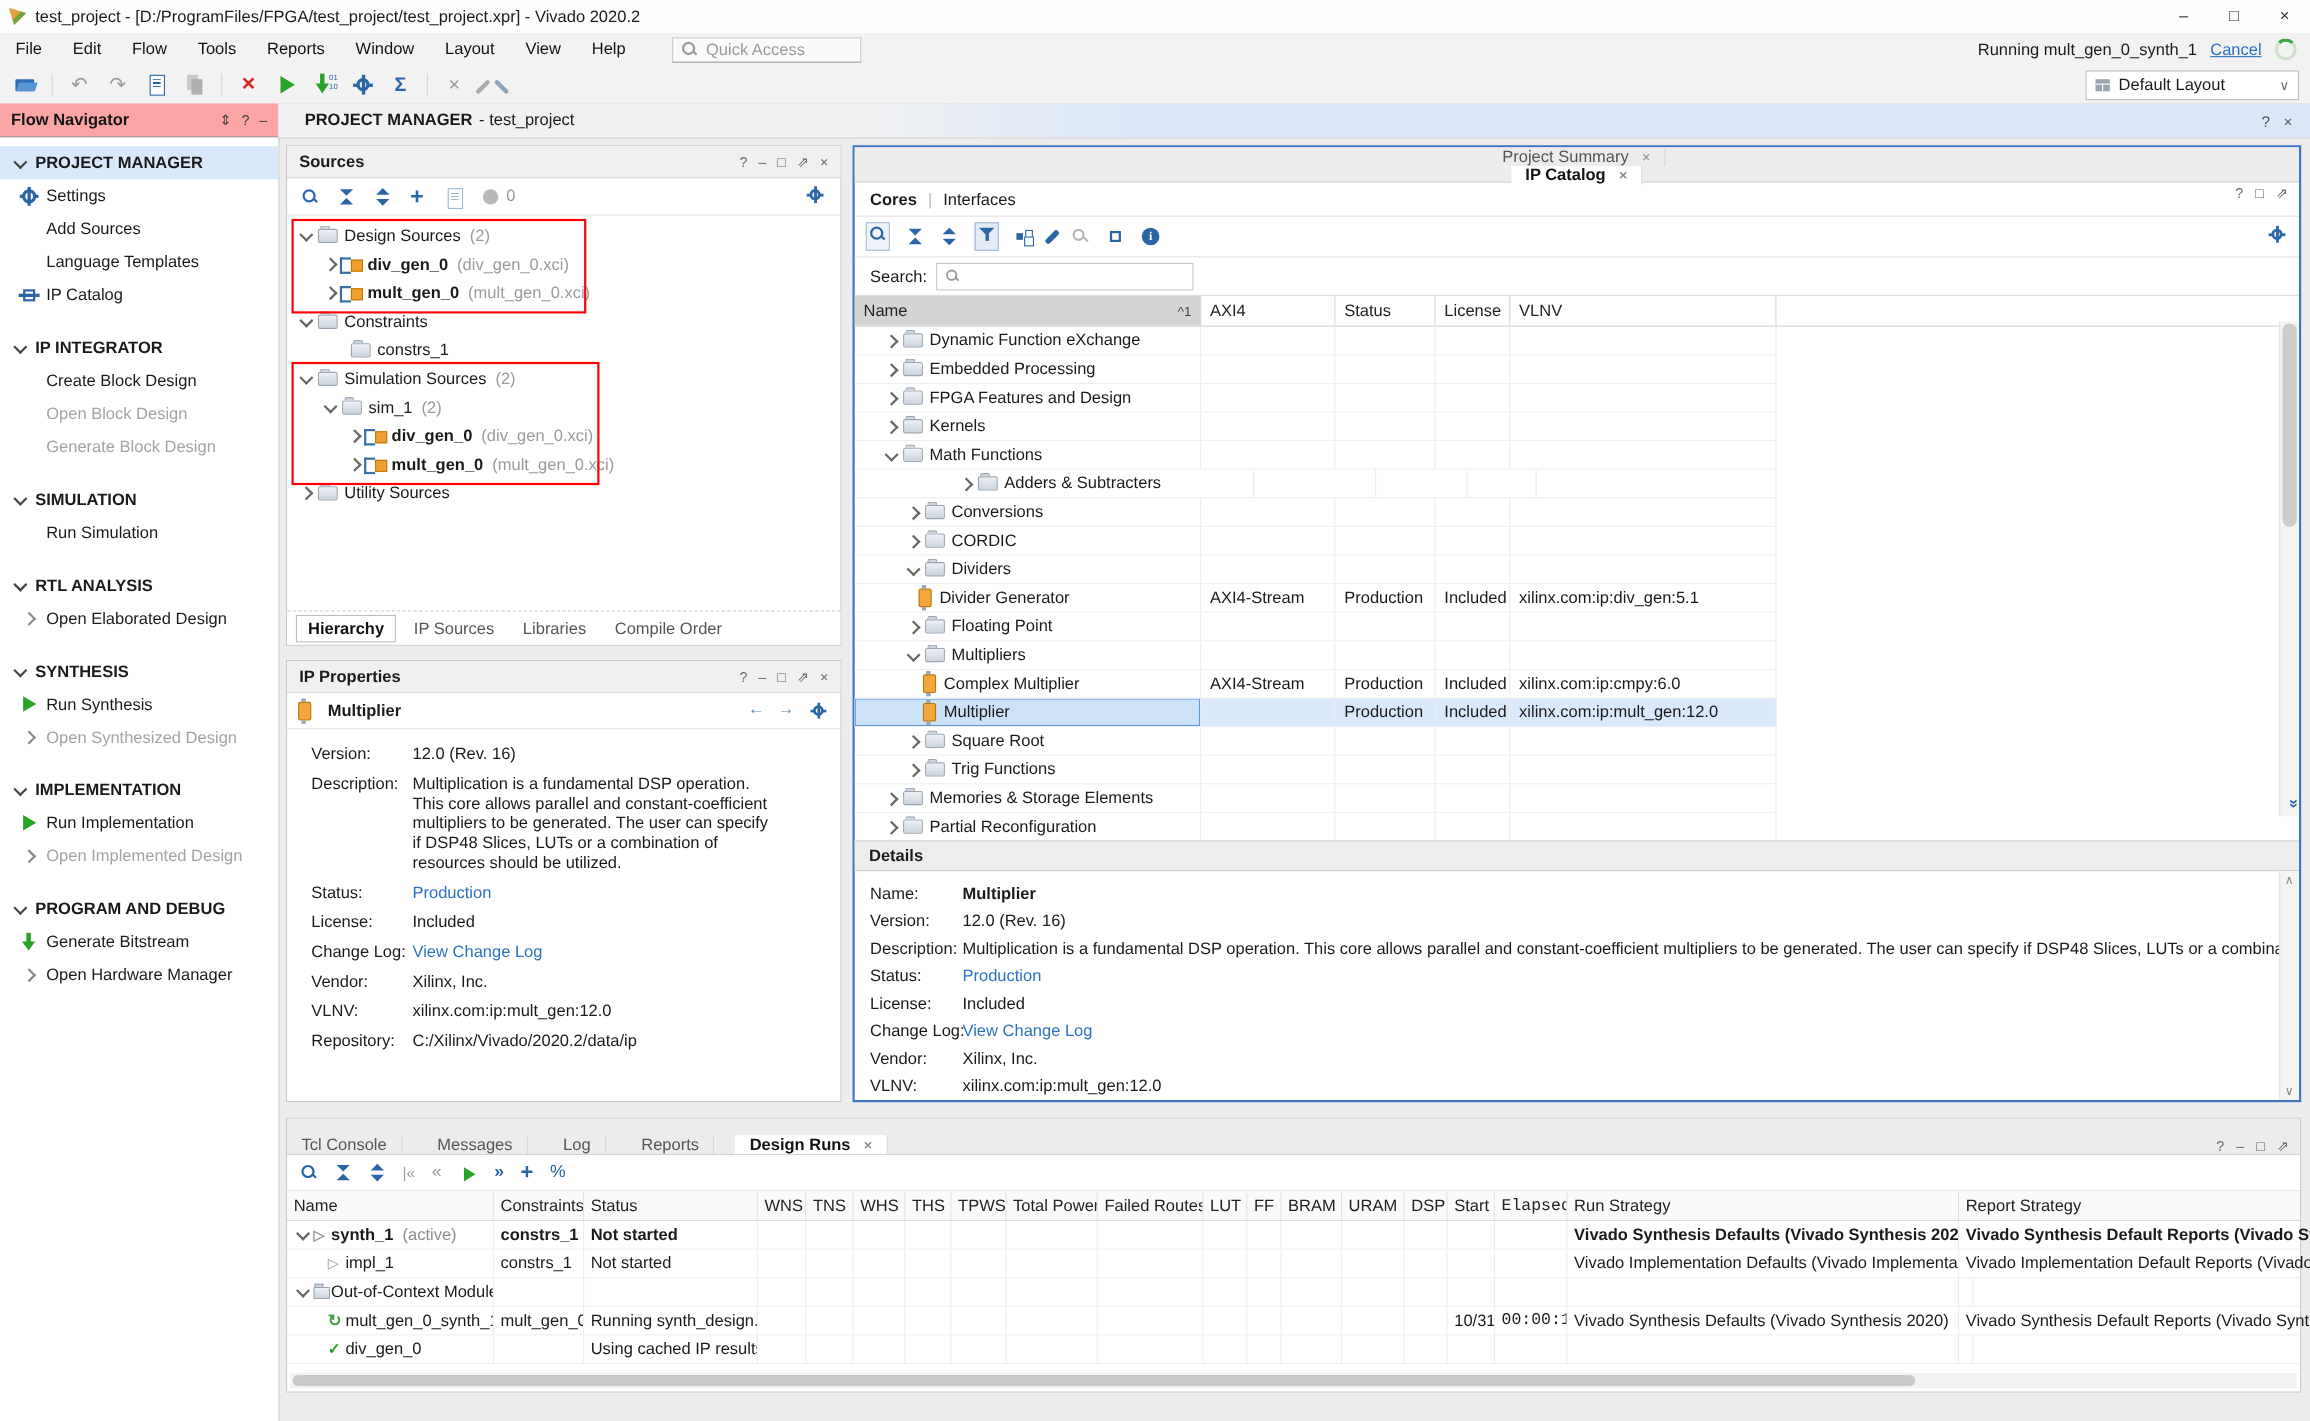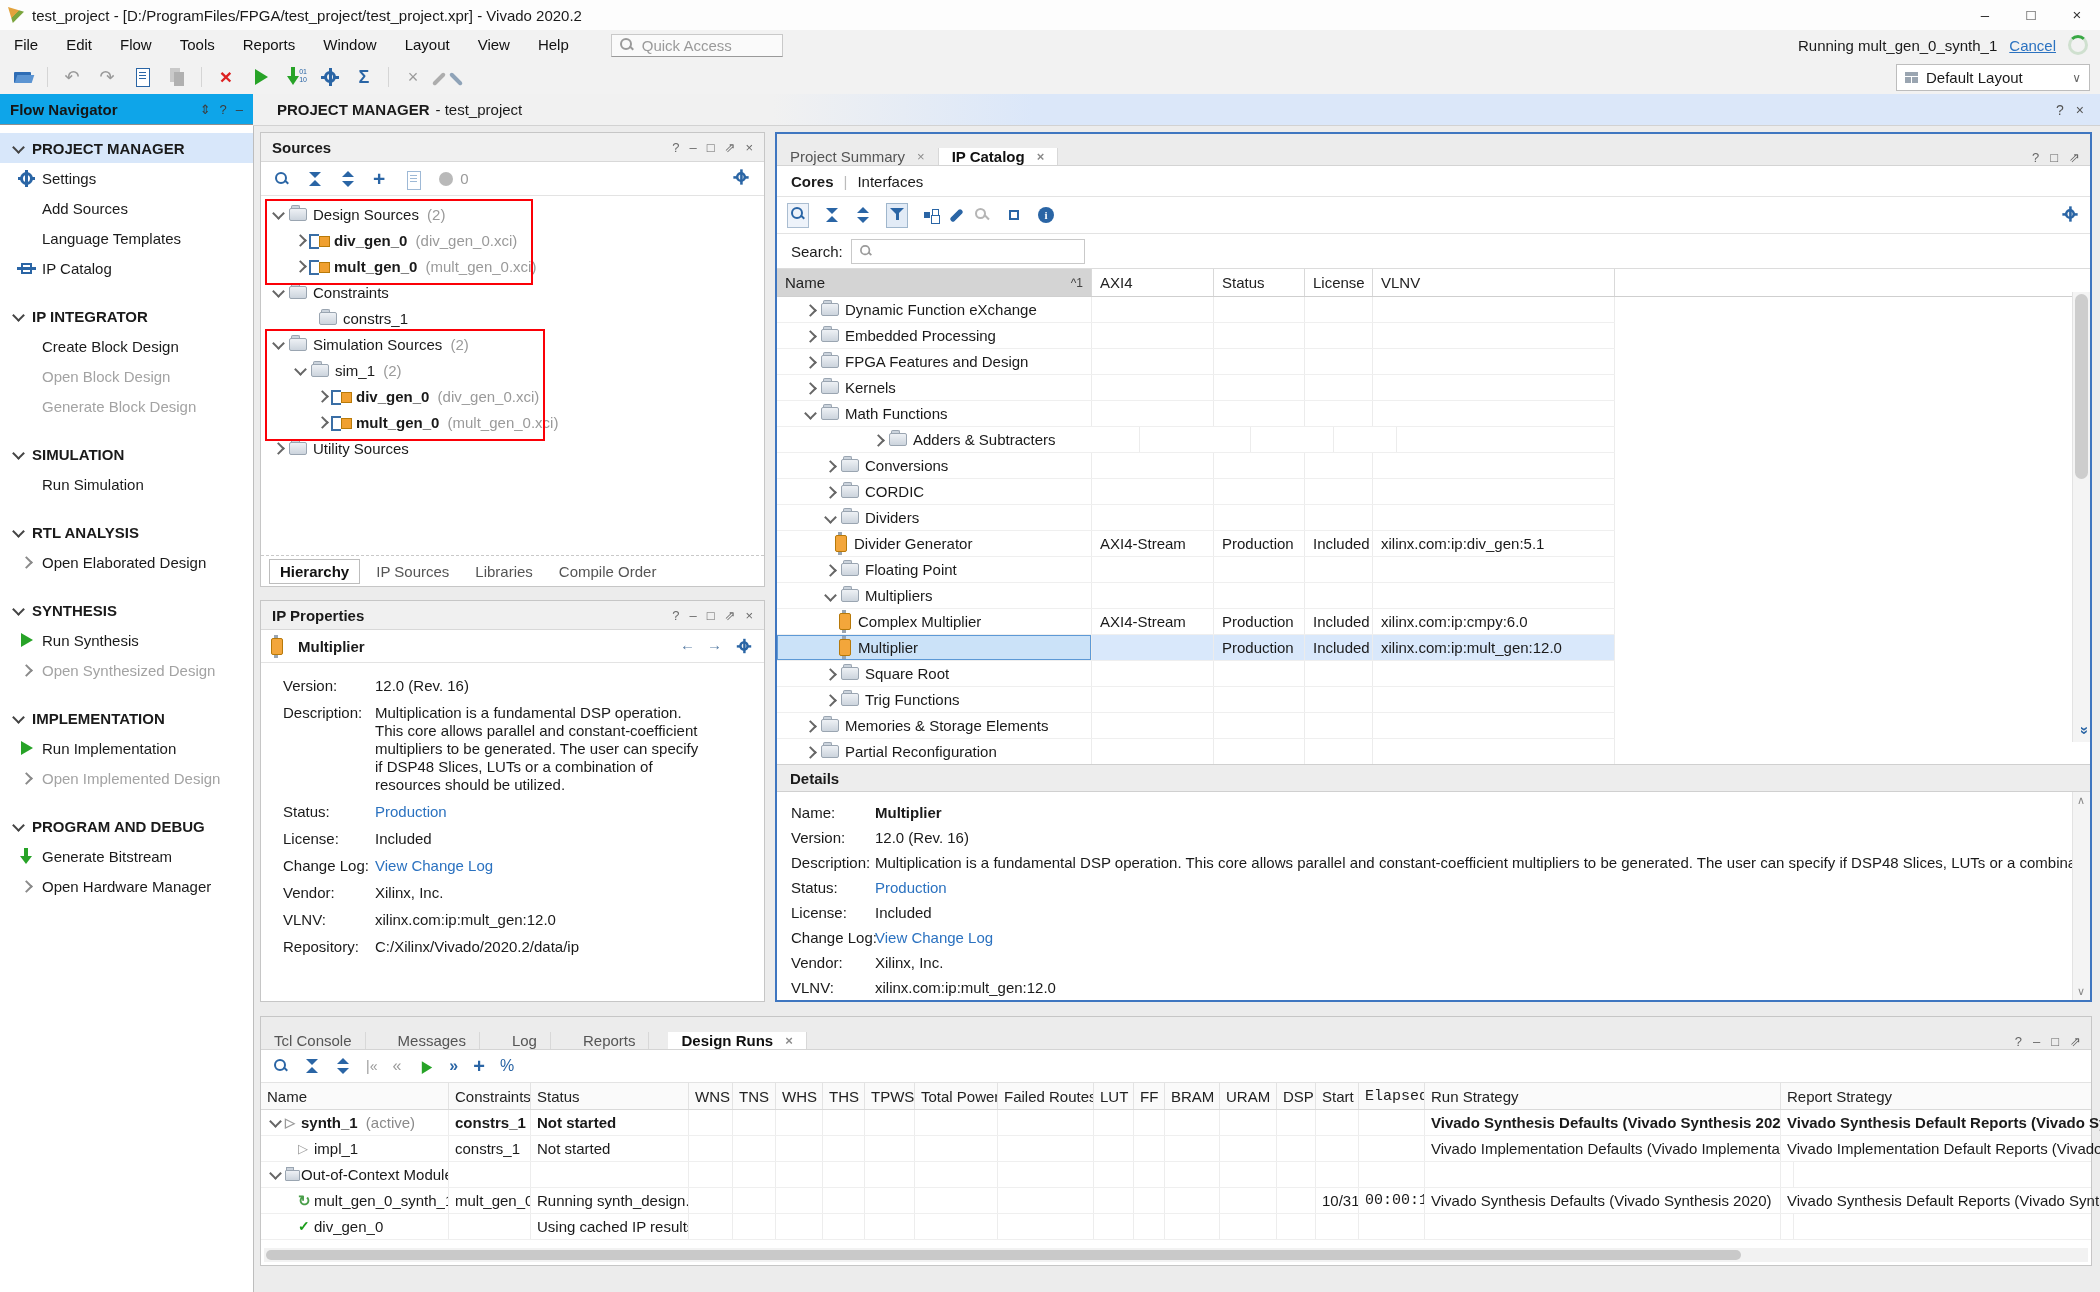--- a/index.html
+++ b/index.html
@@ -39,21 +39,21 @@
   .gearico::after{content:'';position:absolute;left:8.5px;top:1px;width:3px;height:18px;background:#2a65a5;}
   .penico{width:4px;height:16px;background:#adadad;border-radius:2px;transform:rotate(45deg);display:inline-block;margin-top:3px;}
   .wandico{width:4px;height:16px;background:#8fa3b8;border-radius:2px;transform:rotate(-45deg);display:inline-block;margin-top:3px;}
   .layoutdd{position:absolute;right:10px;top:64px;width:176px;height:25px;border:1px solid #bdbdbd;background:#fff;display:flex;align-items:center;gap:8px;padding:0 8px;}
   .gridic{width:13px;height:11px;background:#9aa5b1;position:relative;}
   .gridic::before{content:'';position:absolute;left:0;top:4px;right:0;height:1px;background:#fff;}
   .gridic::after{content:'';position:absolute;left:6px;top:4px;width:1px;bottom:0;background:#fff;}
   .caret{margin-left:auto;color:#666;font-size:12px;}
   
   .flownav{position:absolute;left:0;top:94px;width:253px;bottom:0;background:#fff;border-right:1px solid #bdbdbd;}
-  .fn-head{height:30px;background:#0ea5e9;border-bottom:1px solid #8f8f8f;display:flex;align-items:center;padding:0 10px;font-weight:bold;color:#151515;}
+  .fn-head{height:30px;background:#fca5a5;border-bottom:1px solid #8f8f8f;display:flex;align-items:center;padding:0 10px;font-weight:bold;color:#151515;}
   .fn-hicons{margin-left:auto;display:flex;gap:9px;color:#3c3c3c;font-weight:normal;font-size:13px;}
   .fnrows{position:absolute;top:31px;left:0;right:0;bottom:0;background:#fff;overflow:hidden;padding-top:8px;}
   .fnrow{display:flex;align-items:center;height:30px;}
   .fnrow.spacer{height:18px;}
   .fnrow.header{font-weight:bold;padding-left:12px;gap:8px;}
   .fnrow.item{padding-left:17px;gap:6px;}
   .fnrow.sel{background:#d8e7fa;}
   .fnrow.dis .fn-label{color:#a3a3a3;}
   .fn-chev{display:none;width:12px;height:12px;position:relative;flex:none;}
   .fnrow.header .fn-chev{display:inline-block;}
@@ -126,21 +126,21 @@
   
   .ipppanel{left:260px;top:600px;width:505px;height:402px;}
   .ipsub{height:32px;border-bottom:1px solid #e3e3e3;display:flex;align-items:center;padding:0 10px;gap:4px;}
   .navarrows{margin-left:auto;display:flex;gap:12px;color:#5b7fa6;font-weight:bold;}
   .fields{padding:14px 12px 0 22px;}
   .frow{display:flex;margin-bottom:9px;line-height:18px;}
   .flab{width:92px;flex:none;}
   .fval{width:330px;}
   
   .rpanel{left:775px;top:132px;width:1317px;height:870px;border:2px solid #3f76c0;background:#fff;position:absolute;box-sizing:border-box;}
-  .rtabs{height:31px;background:#ececec;border-bottom:1px solid #d4d4d4;display:flex;align-items:flex-end;}
+  .rtabs{height:31px;background:#ececec;border-bottom:1px solid #d4d4d4;display:flex;align-items:center;flex-direction:column;}
   .rtab{padding:0 13px;display:flex;align-items:center;gap:12px;color:#555;border-right:1px solid #d8d8d8;}
   .rtab.active{background:#fff;font-weight:bold;color:#111;}
   .tclose{color:#8a8a8a;font-size:13px;}
   .rticons{margin-left:auto;display:flex;gap:11px;align-items:center;color:#666;font-size:13px;padding-right:10px;}
   .subtabs{height:30px;border-bottom:1px solid #e3e3e3;display:flex;align-items:center;gap:10px;padding:0 14px;}
   .subtab.activesub{font-weight:bold;}
   .subsep{color:#bbb;}
   .ctoolbar{height:36px;border-bottom:1px solid #e3e3e3;display:flex;align-items:center;gap:15px;padding:0 10px;}
   .searchrow{height:34px;display:flex;align-items:center;gap:8px;padding:0 14px;}
   .searchbox{width:220px;height:23px;border:1px solid #c9c9c9;background:#fff;display:flex;align-items:center;gap:6px;padding:0 6px;color:#9a9a9a;}

